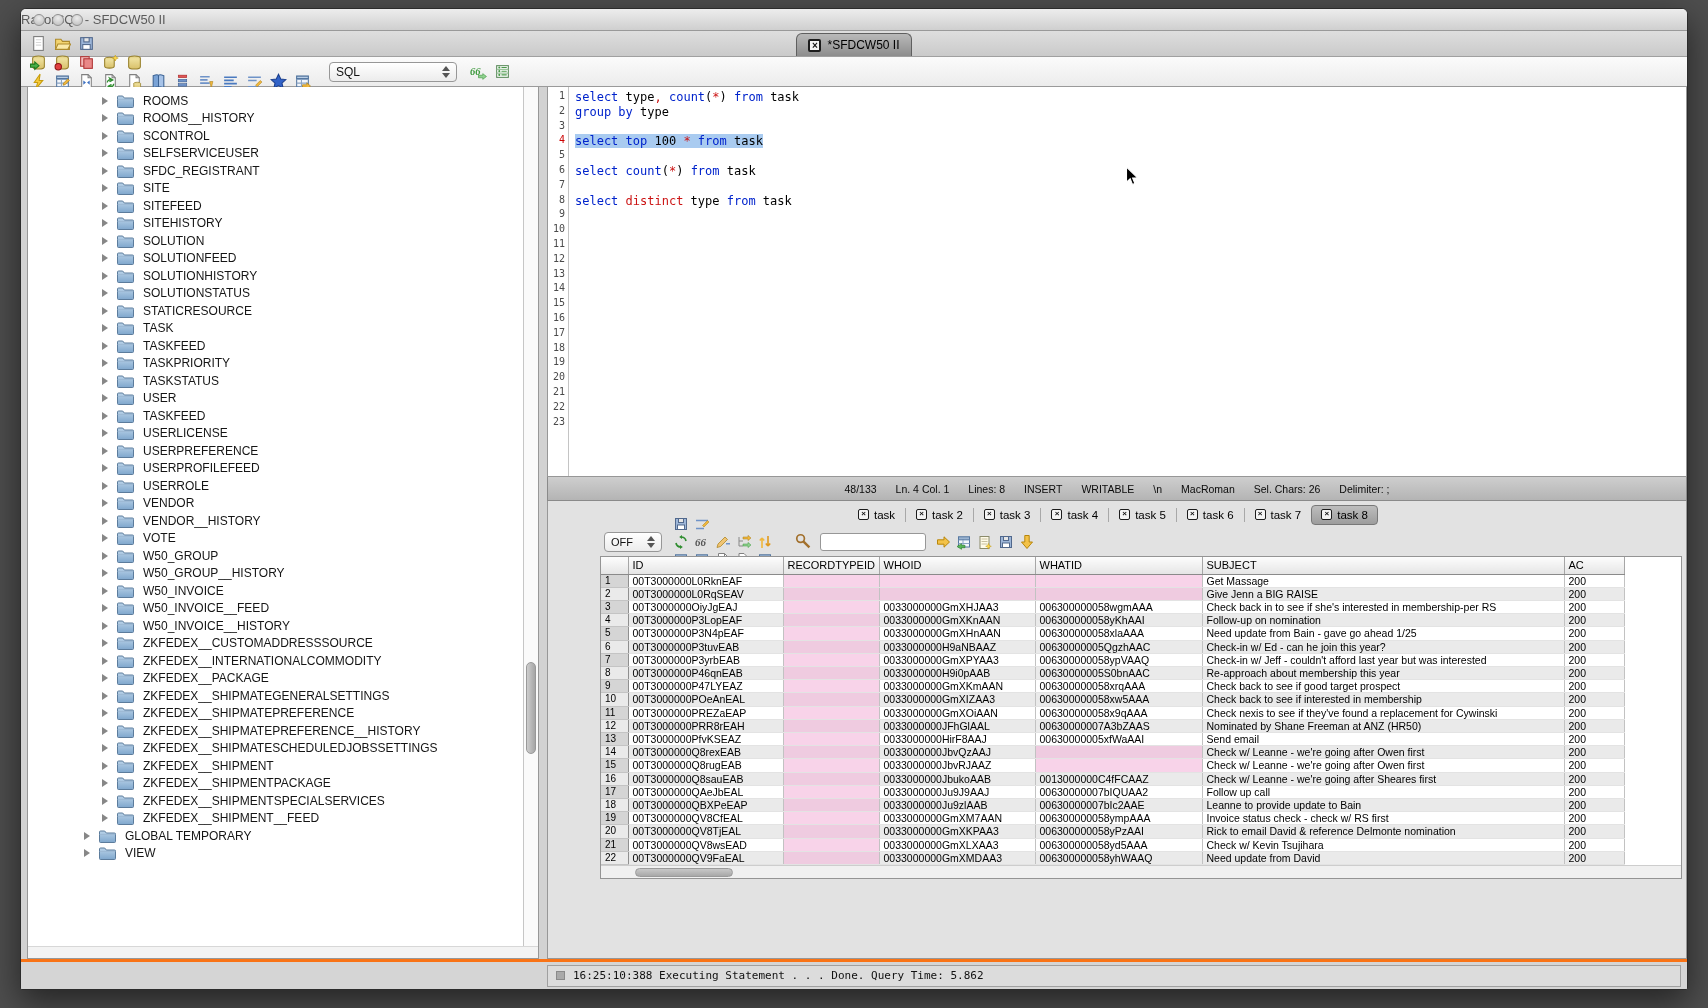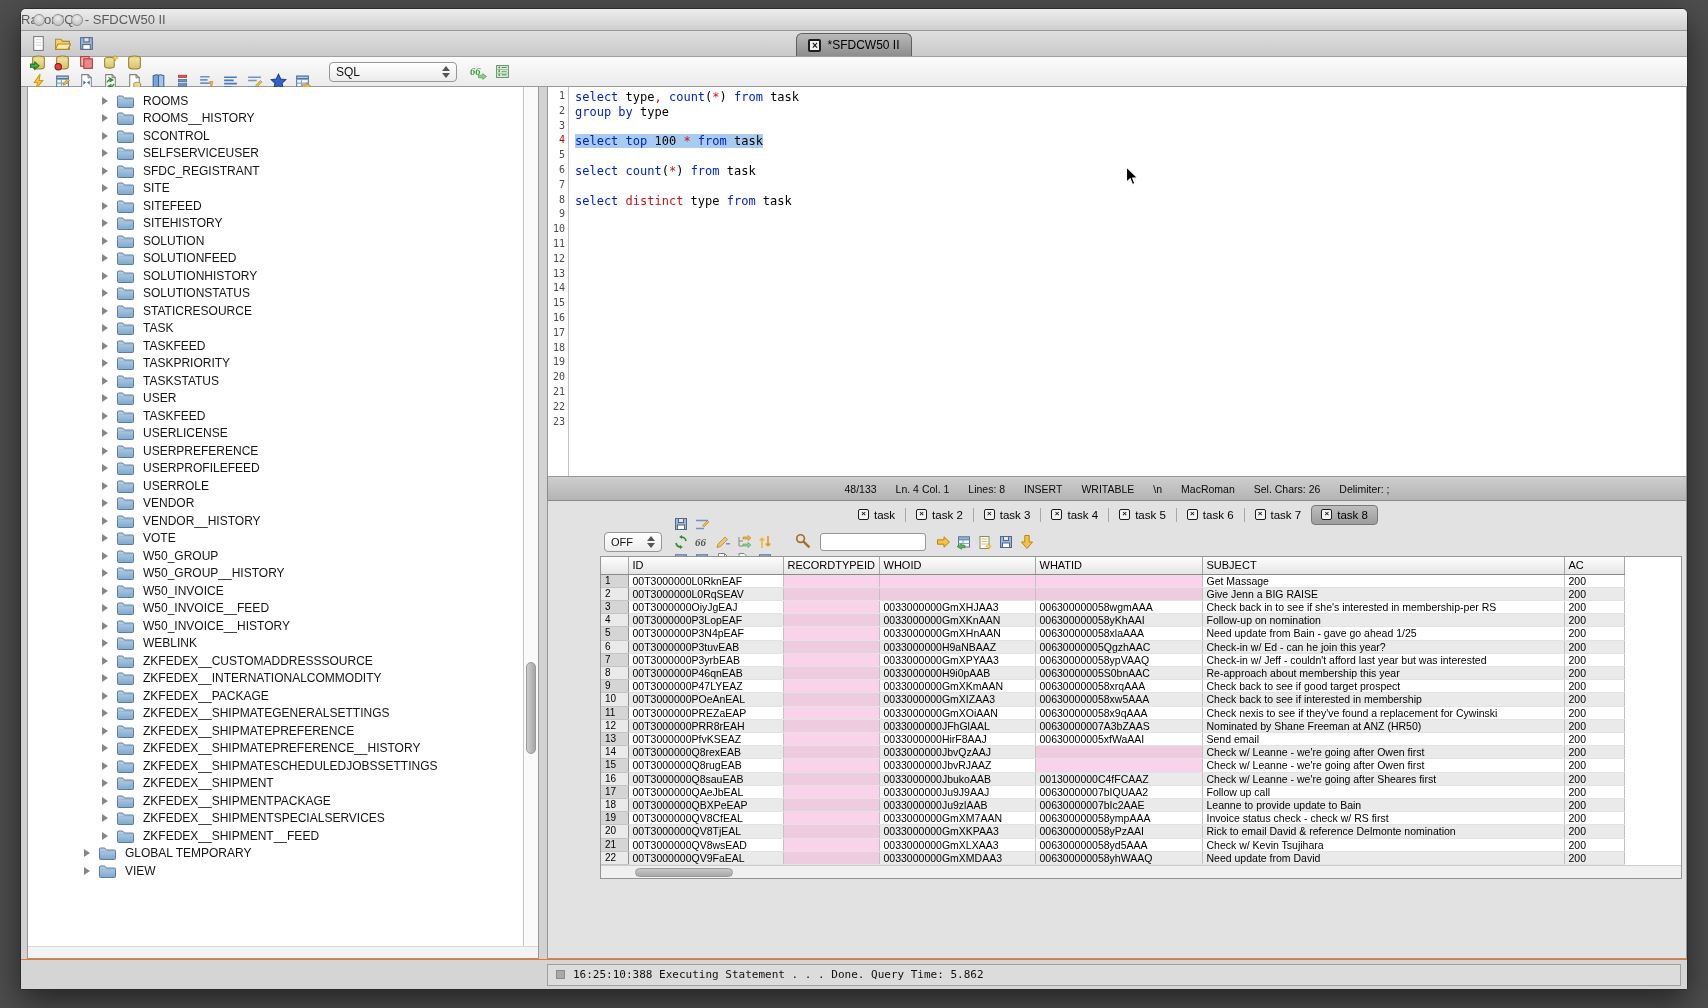--- a/index.html
+++ b/index.html
@@ -62,21 +62,21 @@
 #tablewrap{margin-left:52px;margin-right:4px;background:#fff;border:1px solid #949494;flex:none;overflow:hidden;}
 #rtable{border-collapse:collapse;table-layout:fixed;width:1023px;font-size:10.5px;}
 #rtable th{height:17px;background:linear-gradient(#fdfdfd,#e5e5e5);border-right:1px solid #a6a6a6;border-bottom:1px solid #8a8a8a;text-align:left;padding:0 4px;font-weight:normal;font-size:11px;color:#000;overflow:hidden;white-space:nowrap;}
 #rtable td{height:12.4px;line-height:12.2px;border-right:1px solid #c2c2c2;border-bottom:1px solid #e3e3e3;padding:0 4px;white-space:nowrap;overflow:hidden;color:#000;}
 #rtable tr.even td{background:#eaeaea;}
 #rtable td.rownum{background:#d5d5d5;border-right:1px solid #8f8f8f;border-bottom:1px solid #c4c4c4;font-size:10px;}
 #rtable td.nullc{background:#f8d3e9;}
 #rtable tr.even td.nullc{background:#efcbe0;}
 #hscroll{height:13px;background:#f0f0f0;border-top:1px solid #cdcdcd;position:relative;}
 #hthumb{position:absolute;left:34px;top:2px;width:98px;height:9px;border-radius:5px;background:linear-gradient(#c8c8c8,#a8a8a8);border:1px solid #9a9a9a;}
-#bottom-status{height:30px;background:#d5d5d5;border-top:1px solid #f97316;display:flex;align-items:center;flex:none;}
+#bottom-status{height:30px;background:#d5d5d5;border-top:3px solid #f97316;display:flex;align-items:center;flex:none;}
 #status-box{margin-left:526px;margin-right:6px;flex:1;height:22px;border:1px solid #a0a0a0;background:#dcdcdc;display:flex;align-items:center;gap:8px;padding:0 8px;font:11px "DejaVu Sans Mono",monospace;color:#111;}
 #status-square{width:9px;height:9px;background:#a9a9a9;border:1px solid #8a8a8a;flex:none;}
 #mouse-cursor{position:absolute;left:1125px;top:166px;z-index:50;pointer-events:none;}
 </style>
 </head>
 <body>
 
 <svg width="0" height="0" style="position:absolute">
   <defs>
     <linearGradient id="foldg" x1="0" y1="0" x2="0" y2="1">
@@ -622,30 +622,20 @@
           </div>
           <div class="tree-row child">
             <span class="tri"></span>
             <span class="folder-ic">
               <svg width="17" height="14" viewBox="0 0 17 14">
                 <path d="M.5 3a1 1 0 011-1h4.2l1.6 2h8.2a1 1 0 011 1v7.5a1 1 0 01-1 1H1.5a1 1 0 01-1-1z" fill="url(#foldg)" stroke="#5c7c9c"></path>
                 <path d="M.5 5.5h16" stroke="#9cb8d2" stroke-width=".8"></path>
               </svg>
             </span>
             <span class="tree-label">W50_INVOICE__HISTORY</span>
-          </div>
-          <div class="tree-row child">
-            <span class="tri"></span>
-            <span class="folder-ic">
-              <svg width="17" height="14" viewBox="0 0 17 14">
-                <path d="M.5 3a1 1 0 011-1h4.2l1.6 2h8.2a1 1 0 011 1v7.5a1 1 0 01-1 1H1.5a1 1 0 01-1-1z" fill="url(#foldg)" stroke="#5c7c9c"></path>
-                <path d="M.5 5.5h16" stroke="#9cb8d2" stroke-width=".8"></path>
-              </svg>
-            </span>
-            <span class="tree-label">WEBLINK</span>
           </div>
           <div class="tree-row child">
             <span class="tri"></span>
             <span class="folder-ic">
               <svg width="17" height="14" viewBox="0 0 17 14">
                 <path d="M.5 3a1 1 0 011-1h4.2l1.6 2h8.2a1 1 0 011 1v7.5a1 1 0 01-1 1H1.5a1 1 0 01-1-1z" fill="url(#foldg)" stroke="#5c7c9c"></path>
                 <path d="M.5 5.5h16" stroke="#9cb8d2" stroke-width=".8"></path>
               </svg>
             </span>
             <span class="tree-label">ZKFEDEX__CUSTOMADDRESSSOURCE</span>

